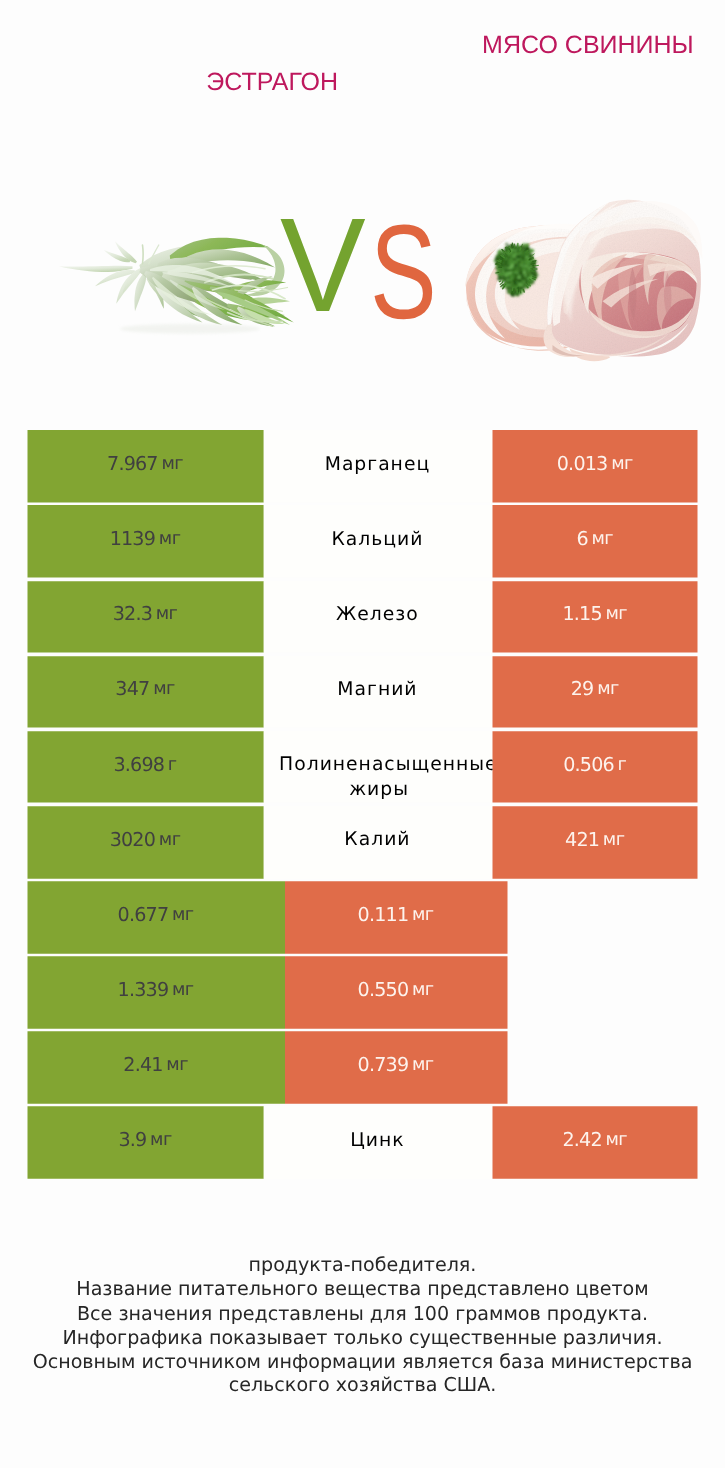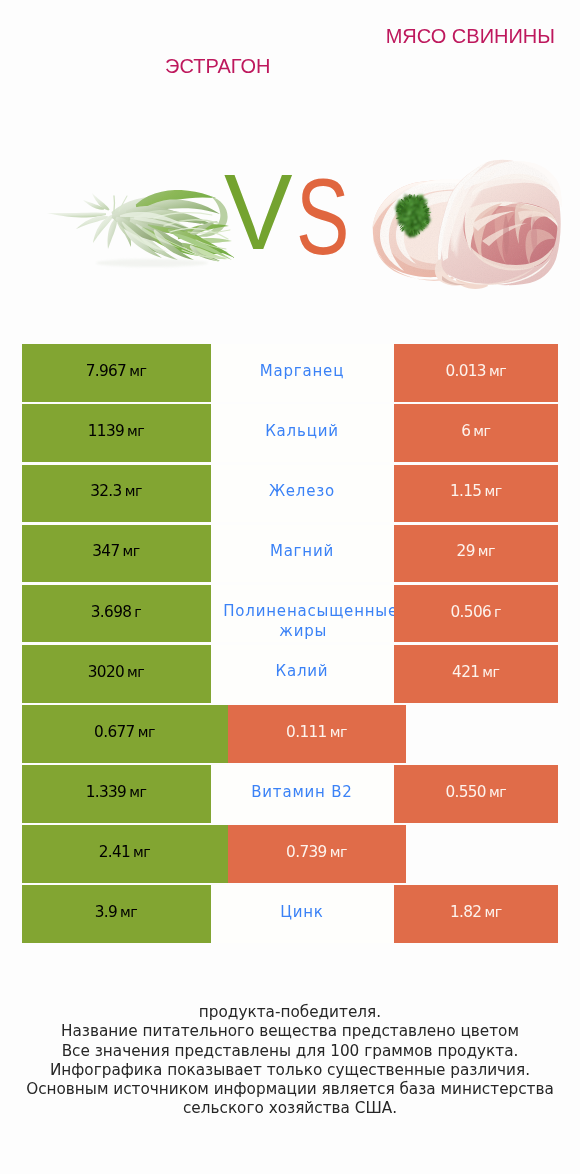--- a/index.html
+++ b/index.html
@@ -40,22 +40,22 @@
   .table{position:absolute;left:21.5px;top:344.3px;width:536px;}
   .row{display:flex;height:57.7px;margin-bottom:2.45px;align-items:stretch;}
   .row:last-child{margin-bottom:0;}
   .cell{
     display:flex;align-items:center;justify-content:center;
     text-align:center;font-size:15.3px;line-height:22.5px;
     font-family:"DejaVu Sans",sans-serif;
   }
   .cell-left,.cell-right{letter-spacing:-0.65px;}
   .cell-left>span,.cell-right>span{position:relative;top:-1.8px;}
-  .cell-left{width:206px;background:#82a532;color:#000000;}
-  .cell-mid{width:200px;background:#fefefc;color:#3b82f6;font-size:15px;
+  .cell-left{width:206px;background:#82a532;color:#404040;}
+  .cell-mid{width:200px;background:#fefefc;color:#000000;font-size:15px;
             letter-spacing:0.8px;overflow:hidden;line-height:20.2px;}
   .cell-right{width:178px;background:#e06c49;color:#fdf3ed;}
   .cell-mid .lbl{white-space:normal;position:relative;top:-2.4px;left:-0.4px;}
   .cell-mid .lbl.wide{white-space:nowrap;display:block;width:205px;
                       margin-left:16.6px;text-align:left;top:7.3px;left:0;}
   .cell-mid .lbl.wide .l2{display:block;width:160px;text-align:center;}
   .unit{font-size:14.2px;margin-left:3.0px;letter-spacing:-0.45px;text-align:right;}
 
   
   .footer{
@@ -954,23 +954,20 @@
         <div class="cell cell-right">
           <span>0.111</span>
           <span class="unit">мг</span>
         </div>
       </div>
       <div class="row">
         <div class="cell cell-left">
           <span>1.339</span>
           <span class="unit">мг</span>
         </div>
-        <div class="cell cell-mid">
-          <span class="lbl">Витамин B2</span>
-        </div>
         <div class="cell cell-right">
           <span>0.550</span>
           <span class="unit">мг</span>
         </div>
       </div>
       <div class="row">
         <div class="cell cell-left">
           <span>2.41</span>
           <span class="unit">мг</span>
         </div>
@@ -981,21 +978,21 @@
       </div>
       <div class="row">
         <div class="cell cell-left">
           <span>3.9</span>
           <span class="unit">мг</span>
         </div>
         <div class="cell cell-mid">
           <span class="lbl">Цинк</span>
         </div>
         <div class="cell cell-right">
-          <span>1.82</span>
+          <span>2.42</span>
           <span class="unit">мг</span>
         </div>
       </div>
     </div>
 
   <div class="footer" id="footer-notes">
       <div>продукта-победителя.</div>
       <div>Название питательного вещества представлено цветом</div>
       <div>Все значения представлены для 100 граммов продукта.</div>
       <div>Инфографика показывает только существенные различия.</div>

